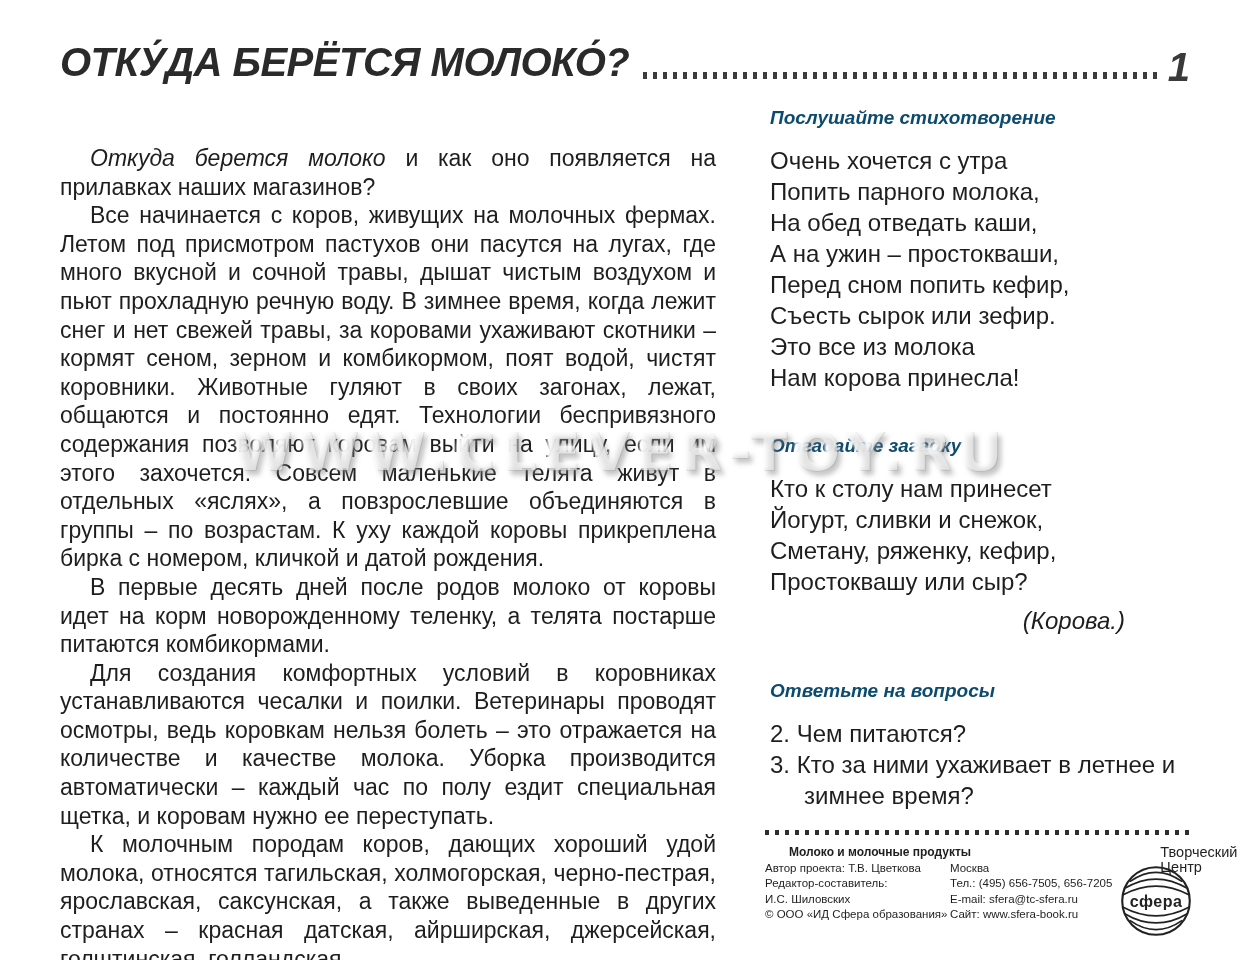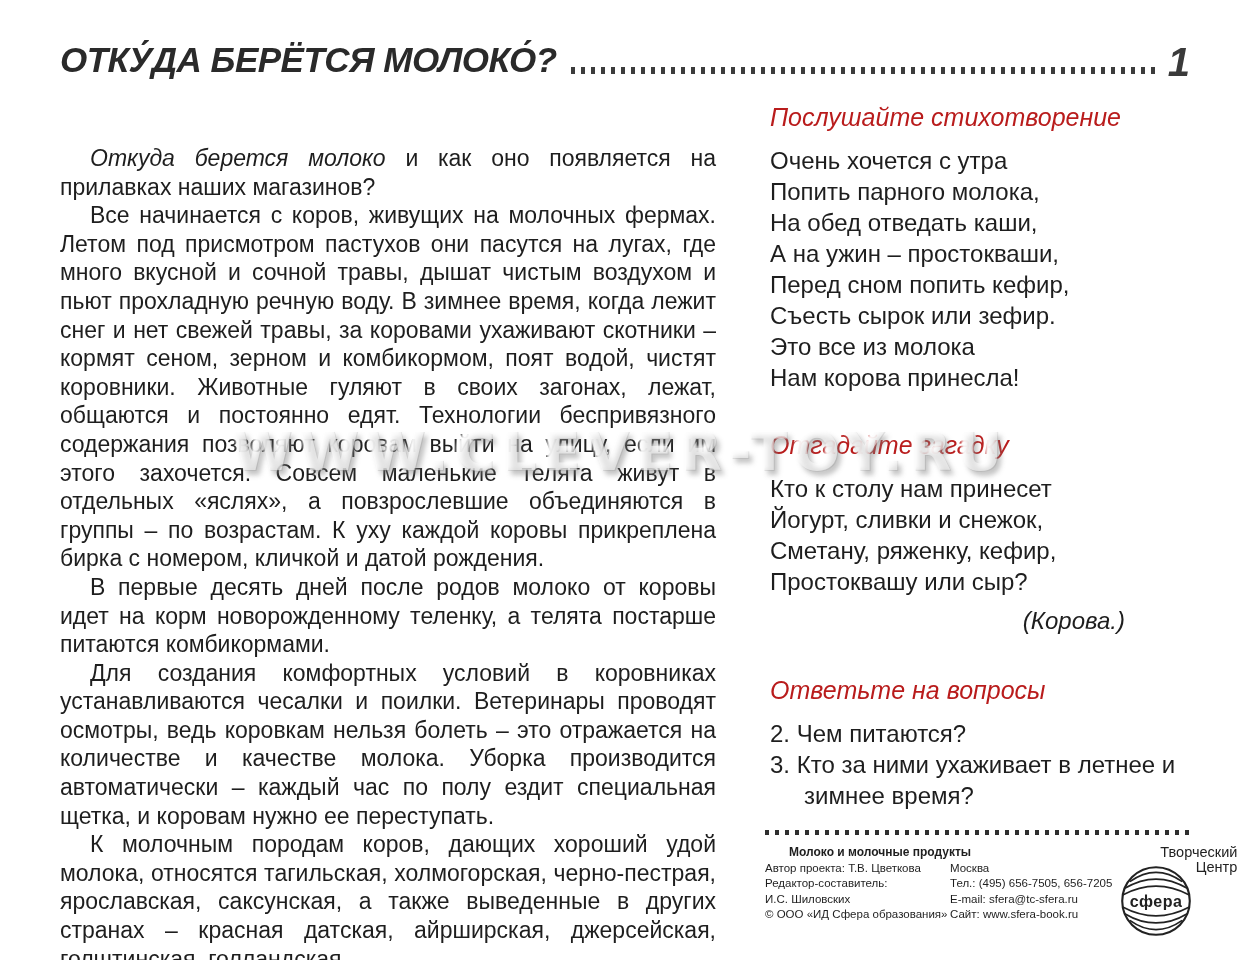--- a/index.html
+++ b/index.html
@@ -12,21 +12,21 @@
     overflow:hidden;
   }
 
   
   .header{
     position:absolute;left:60px;right:52px;top:40px;
     display:flex;align-items:flex-end;
   }
   .page-title{
     font-style:italic;font-weight:bold;
-    font-size:35px;letter-spacing:-0.5px;
+    font-size:40px;letter-spacing:-0.5px;
     color:#2a2a2a;white-space:nowrap;
   }
   .leader{
     flex:1;height:7px;margin:0 10px 6px 14px;
     background-image:repeating-linear-gradient(to right,#3c3c3c 0 4px,transparent 4px 10px);
   }
   .page-number{
     font-style:italic;font-weight:bold;font-size:40px;
     color:#3a3a3a;line-height:1;margin-bottom:-2px;
   }
@@ -40,22 +40,22 @@
   }
   .para{margin:0;text-indent:30px;}
   .lead-italic{font-style:italic;}
 
   
   .right-col{
     position:absolute;left:770px;top:102px;width:420px;
     font-size:24px;line-height:31px;
   }
   .section-heading{
-    font-style:italic;font-weight:normal;font-size:25px;
-    margin:0 0 12px 0;color:#b91c1c;
+    font-style:italic;font-weight:bold;font-size:19px;
+    margin:0 0 12px 0;color:#0c4a6e;
   }
   .riddle-section{margin-top:37px;}
   .questions-section{margin-top:39px;}
   .poem-line,.riddle-line{white-space:nowrap;}
   .riddle-answer{
     font-style:italic;text-align:right;padding-right:65px;margin-top:8px;
   }
   .question-item{padding-left:34px;text-indent:-34px;}
 
   
@@ -68,21 +68,21 @@
   }
   .footer-cols{display:flex;}
   .footer-left{width:185px;font-size:11.5px;line-height:15.5px;white-space:nowrap;}
   .footer-mid{width:168px;font-size:11.5px;line-height:15.5px;white-space:nowrap;padding-top:15.5px;}
   .footer-series-title{font-weight:bold;font-size:12px;padding-left:24px;}
   .footer-logo{
     position:relative;width:125px;height:105px;flex:none;
   }
   .logo-text{
     position:absolute;right:0;top:0;
-    font-size:14.5px;line-height:15px;text-align:right;
+    font-size:14.5px;line-height:15px;text-align:left;
     color:#222;
   }
   .logo-sphere{position:absolute;left:6px;top:18px;}
 
   
   .watermark{
     position:absolute;left:50%;top:420px;transform:translateX(-50%);
     font-family:"DejaVu Sans", sans-serif;
     font-weight:bold;font-size:54px;letter-spacing:7px;
     white-space:nowrap;pointer-events:none;

